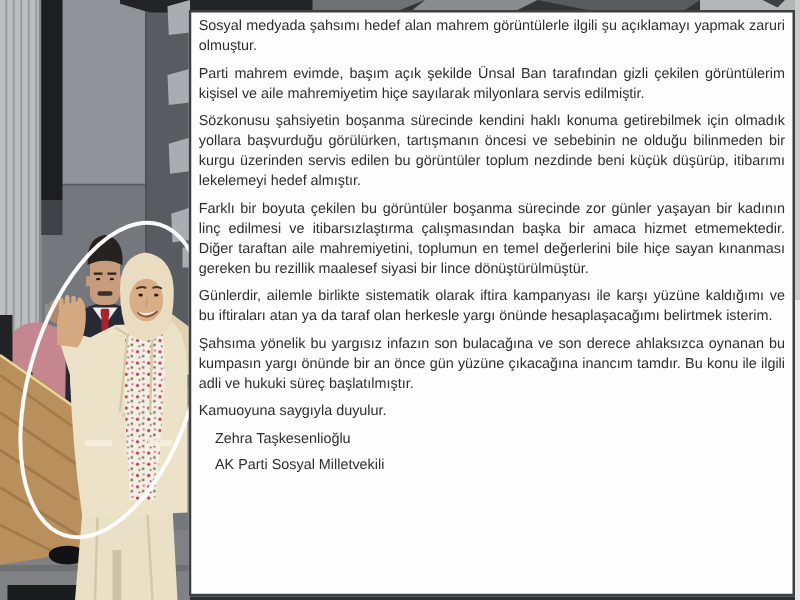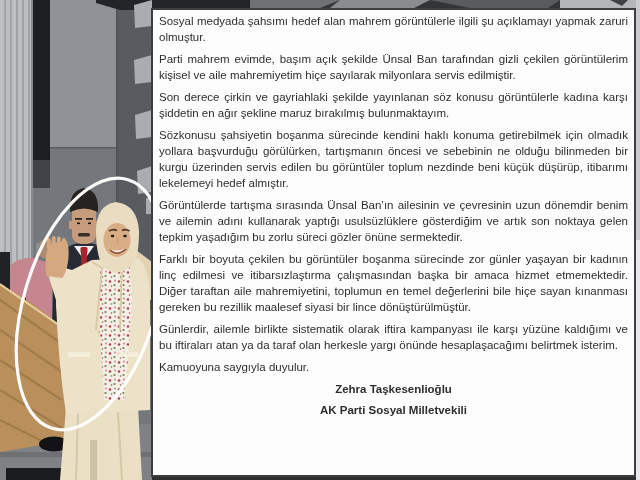--- a/index.html
+++ b/index.html
@@ -13,21 +13,21 @@
   .stage{position:relative;width:640px;height:480px;overflow:hidden;background:#2e2f31;
          font-family:"Liberation Sans", sans-serif;}
   .photo{position:absolute;left:0;top:0;width:640px;height:480px;display:block;}
   .doc{
     position:absolute;left:151px;top:8px;width:485px;height:469px;box-sizing:border-box;
     background:var(--paper);border:2px solid var(--doc-border);
     padding:3px 6px 2px 6px;overflow:hidden;
     color:var(--ink);font-size:11.5px;line-height:16px;text-align:justify;
   }
   .doc p{margin:0 0 6px 0;}
-  .doc p.sig{font-weight:bold;text-align:center;margin:3px 0 5px 0;}
+  .doc p.sig{font-weight:normal;text-align:left;margin:3px 0 5px 13px;}
 </style>
 </head>
 <body>
 
 <div class="stage">
 
   <svg class="photo" viewBox="0 0 640 480" width="640" height="480" aria-hidden="true">
     <defs>
       <pattern id="floral" width="9" height="9" patternUnits="userSpaceOnUse">
         <rect width="9" height="9" fill="#f4efe6"></rect>
@@ -165,23 +165,22 @@
 
     <g>
       <rect x="636" y="0" width="4" height="480" fill="#c9cbce"></rect>
       <rect x="636" y="240" width="4" height="240" fill="#e8e9ea"></rect>
     </g>
   </svg>
 
   <div class="doc">
     <p>Sosyal medyada şahsımı hedef alan mahrem görüntülerle ilgili şu açıklamayı yapmak zaruri olmuştur.</p>
     <p>Parti mahrem evimde, başım açık şekilde Ünsal Ban tarafından gizli çekilen görüntülerim kişisel ve aile mahremiyetim hiçe sayılarak milyonlara servis edilmiştir.</p>
-    <p>Son derece çirkin ve gayriahlaki şekilde yayınlanan söz konusu görüntülerle kadına karşı şiddetin en ağır şekline maruz bırakılmış bulunmaktayım.</p>
     <p>Sözkonusu şahsiyetin boşanma sürecinde kendini haklı konuma getirebilmek için olmadık yollara başvurduğu görülürken, tartışmanın öncesi ve sebebinin ne olduğu bilinmeden bir kurgu üzerinden servis edilen bu görüntüler toplum nezdinde beni küçük düşürüp, itibarımı lekelemeyi hedef almıştır.</p>
-    <p>Görüntülerde tartışma sırasında Ünsal Ban’ın ailesinin ve çevresinin uzun dönemdir benim ve ailemin adını kullanarak yaptığı usulsüzlüklere gösterdiğim ve artık son noktaya gelen tepkim yaşadığım bu zorlu süreci gözler önüne sermektedir.</p>
     <p>Farklı bir boyuta çekilen bu görüntüler boşanma sürecinde zor günler yaşayan bir kadının linç edilmesi ve itibarsızlaştırma çalışmasından başka bir amaca hizmet etmemektedir. Diğer taraftan aile mahremiyetini, toplumun en temel değerlerini bile hiçe sayan kınanması gereken bu rezillik maalesef siyasi bir lince dönüştürülmüştür.</p>
     <p>Günlerdir, ailemle birlikte sistematik olarak iftira kampanyası ile karşı yüzüne kaldığımı ve bu iftiraları atan ya da taraf olan herkesle yargı önünde hesaplaşacağımı belirtmek isterim.</p>
+    <p>Şahsıma yönelik bu yargısız infazın son bulacağına ve son derece ahlaksızca oynanan bu kumpasın yargı önünde bir an önce gün yüzüne çıkacağına inancım tamdır. Bu konu ile ilgili adli ve hukuki süreç başlatılmıştır.</p>
     <p>Kamuoyuna saygıyla duyulur.</p>
     <p class="sig">Zehra Taşkesenlioğlu</p>
     <p class="sig">AK Parti Sosyal Milletvekili</p>
   </div>
 
 </div>
 
 </body></html>

